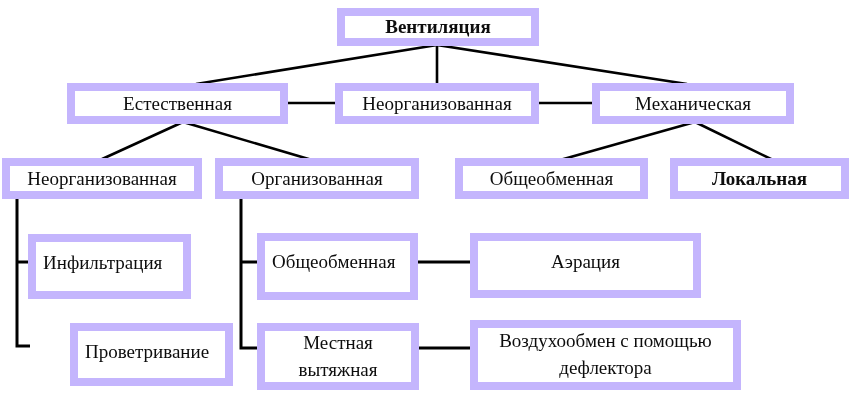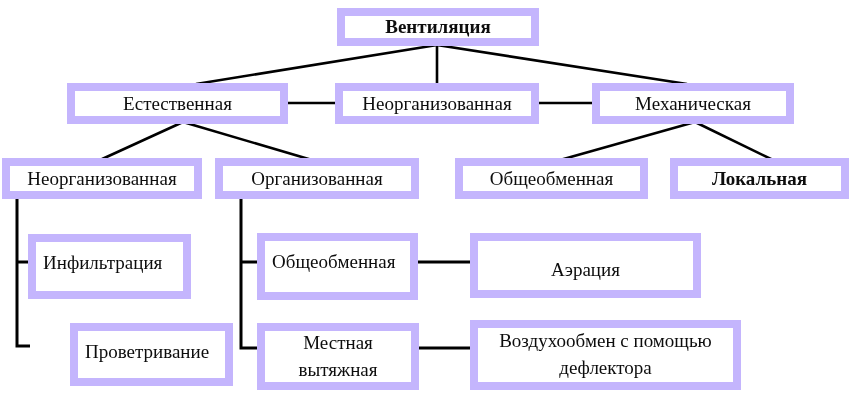--- a/index.html
+++ b/index.html
@@ -35,21 +35,21 @@
     line-height: 1.25;
   }
   .box.bold { font-weight: bold; }
   .box.top-left {
     align-items: flex-start;
     justify-content: flex-start;
     text-align: left;
     padding: 9px 16px 0 7px;
   }
   .box.top-center {
-    align-items: center;
+    align-items: flex-start;
     padding-top: 9px;
   }
   .box.two-line {
     line-height: 1.4;
     padding: 0 6px;
   }
 
   
   #n-ventilation { left: 337px; top: 8px;  width: 202px; height: 38px; }
   #n-natural     { left: 67px;  top: 83px; width: 221px; height: 41px; font-family: Liberation Serif, serif; }

